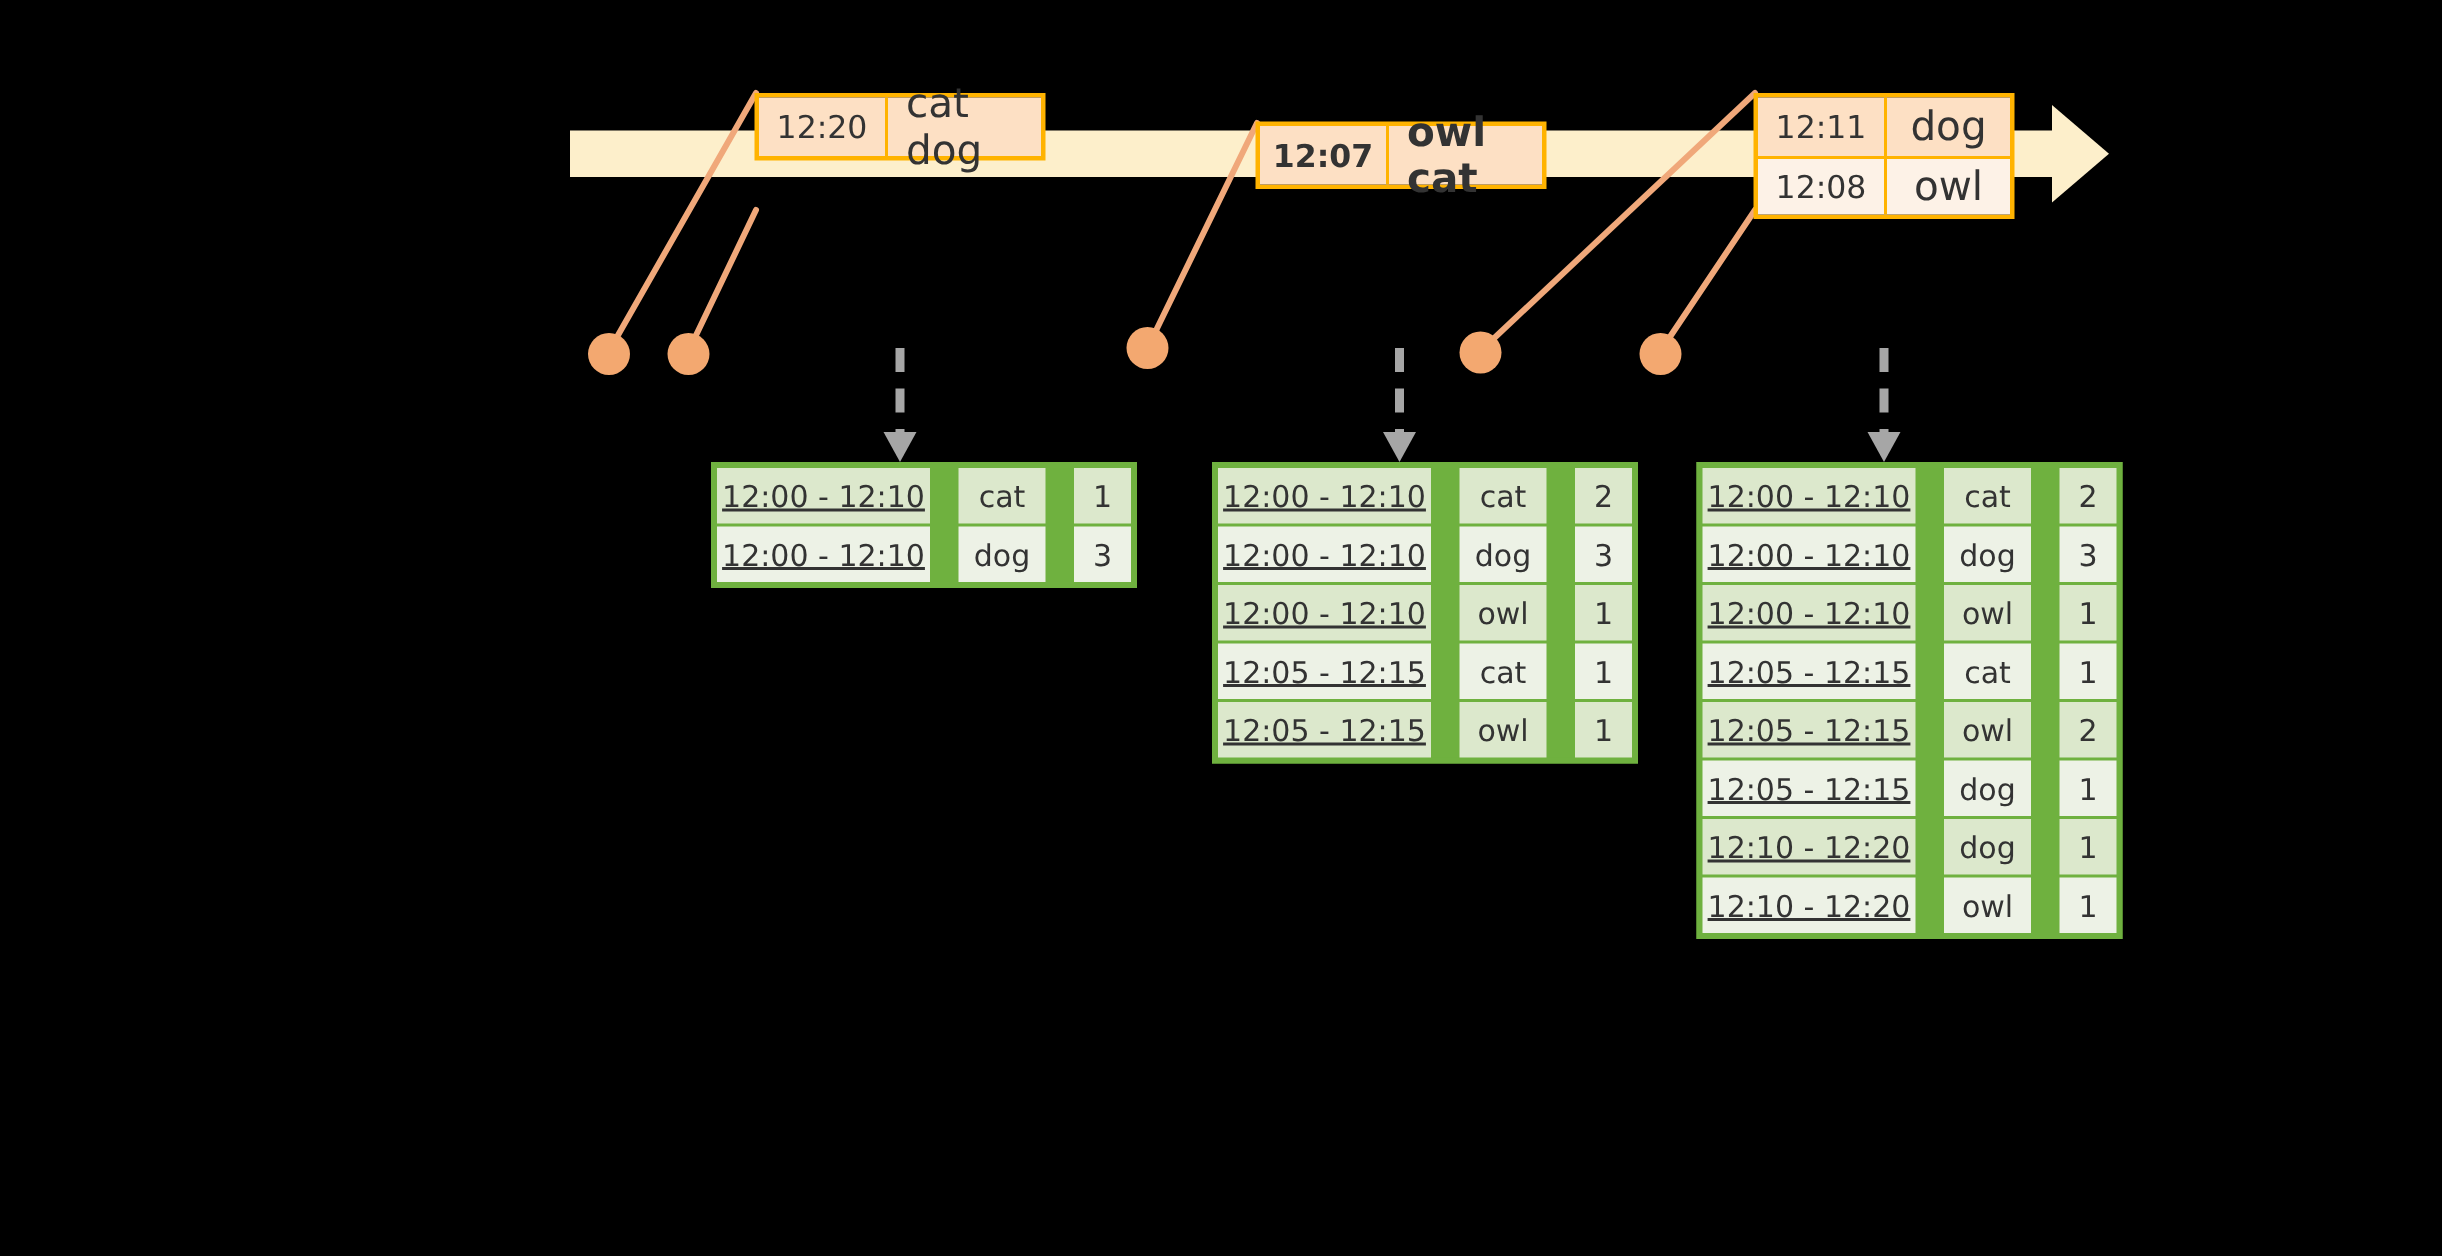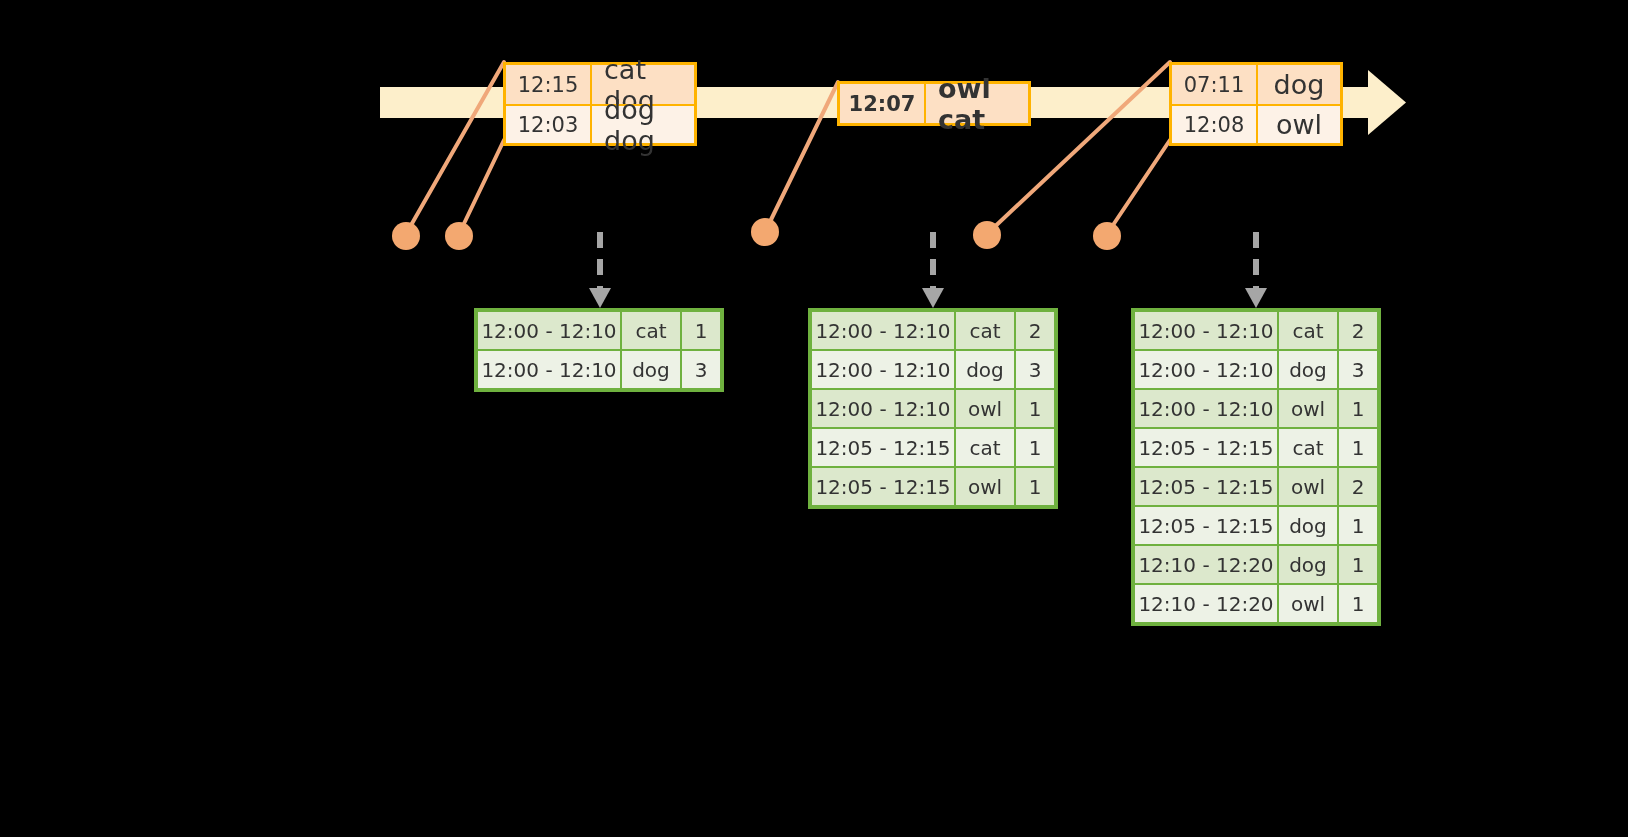--- a/index.html
+++ b/index.html
@@ -87,22 +87,22 @@
   .res-row.shade-a .cell { background: #DCE8CC; }
   .res-row.shade-b .cell { background: #EDF2E6; }
   .cell {
     display: flex;
     align-items: center;
     justify-content: center;
     font-size: 20px;
     color: #333333;
     box-sizing: border-box;
   }
-  .cell + .cell { margin-left: 2px; }
-  .c-window { width: 142px; }
+  .cell + .cell { margin-left: 19px; }
+  .c-window { width: 142px; text-decoration: underline; }
   .c-word   { width: 58px; }
   .c-count  { width: 38px; }
 </style>
 </head>
 <body>
 
 <div id="canvas">
 
   <svg class="layer" viewBox="0 0 1628 837">
 
@@ -139,39 +139,35 @@
       </g>
       <g>
         <line x1="1256" y1="232" x2="1256" y2="288" stroke-dasharray="16 11"></line>
         <polygon points="1245,288 1267,288 1256,308" fill="#A6A6A6" stroke="none"></polygon>
       </g>
     </g>
   </svg>
 
   <div class="event-box" style="left:503px; top:62px; width:194px;">
     <div class="event-row shade-a">
-      <div class="event-time">12:15</div>
+      <div class="event-time">12:20</div>
       <div class="event-words">cat dog</div>
-    </div>
-    <div class="event-row shade-b">
-      <div class="event-time">12:03</div>
-      <div class="event-words">dog dog</div>
     </div>
   </div>
 
   <div class="event-box" style="left:837px; top:81px; width:194px;font-weight:bold;">
     <div class="event-row shade-a">
       <div class="event-time">12:07</div>
       <div class="event-words">owl cat</div>
     </div>
   </div>
 
   <div class="event-box" style="left:1169px; top:62px; width:174px;">
     <div class="event-row shade-a">
-      <div class="event-time">07:11</div>
+      <div class="event-time">12:11</div>
       <div class="event-words">dog</div>
     </div>
     <div class="event-row shade-b">
       <div class="event-time">12:08</div>
       <div class="event-words">owl</div>
     </div>
   </div>
 
   <div class="result-table" style="left:474px; top:308px;">
     <div class="res-row shade-a">

